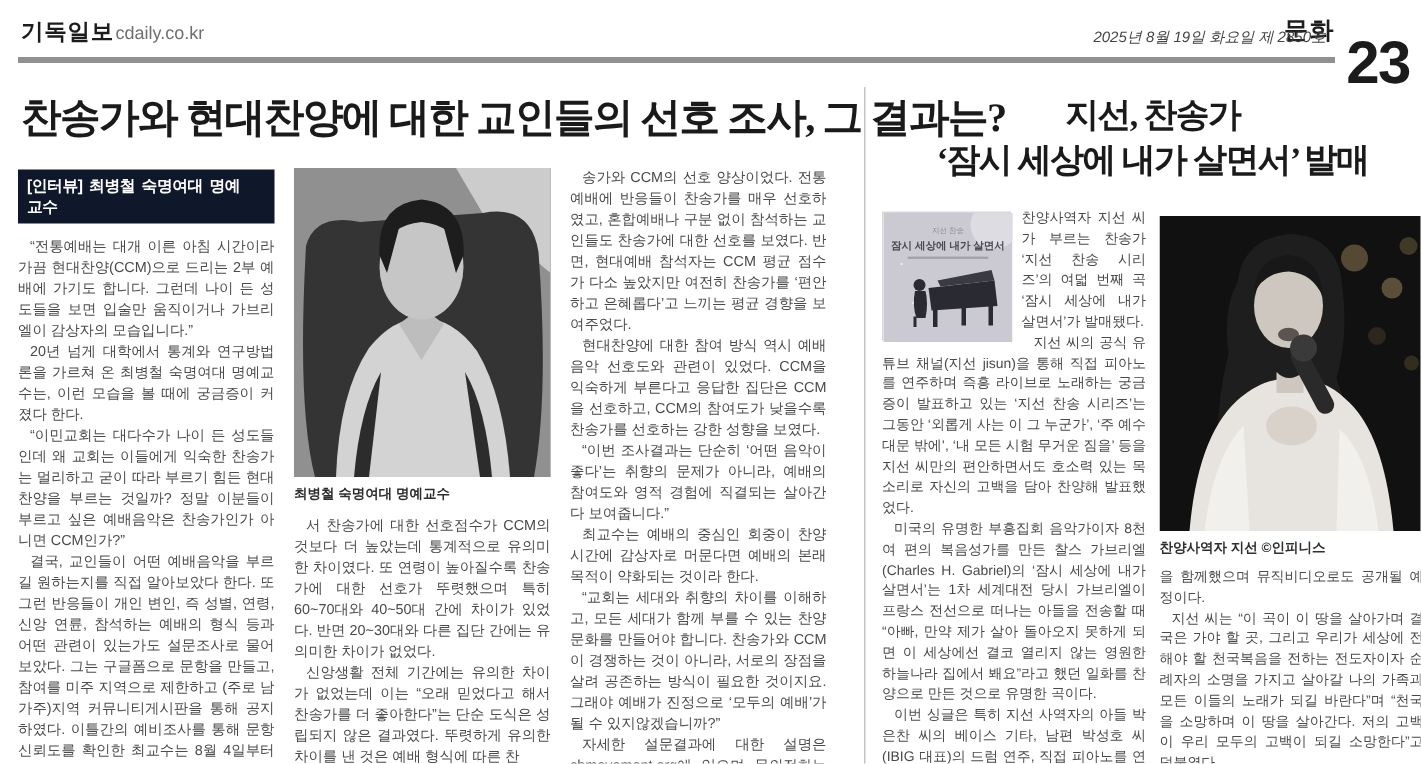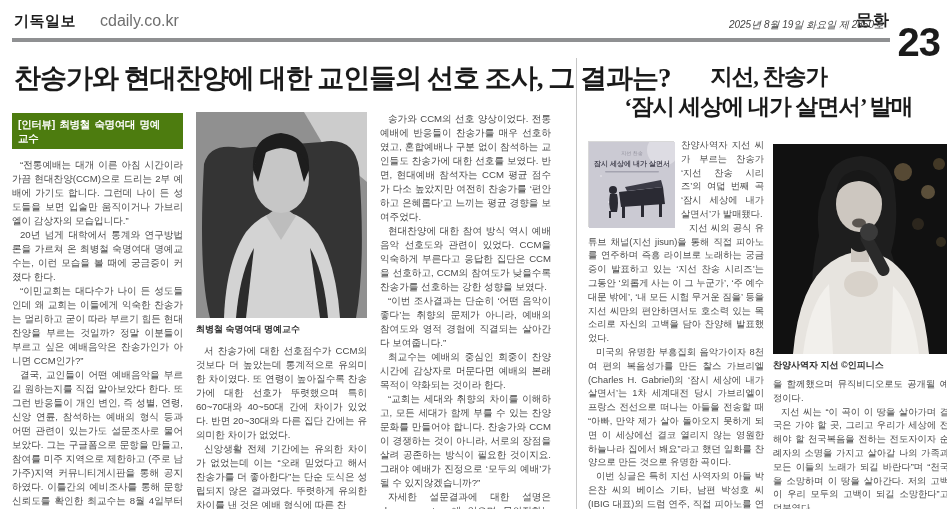--- a/index.html
+++ b/index.html
@@ -12,21 +12,21 @@
   .page { width:947px; height:509px; padding:6px 11px 0 12px; position:relative; }
 
   
   .masthead { position:relative; height:42px; }
   .mast-row {
     position:absolute; left:0; right:46px; top:0; height:36px;
     border-bottom:4px solid #8f9092;
   }
   .mast-left { position:absolute; left:2px; bottom:7px; }
   .paper-name { font-size:15px; font-weight:bold; color:#1c1c1c; letter-spacing:0.5px; }
-  .site-url { font-size:16px; color:#6f6f6f; margin-left:24px; }
+  .site-url { font-size:12px; color:#6f6f6f; margin-left:1px; }
   .mast-center {
     position:absolute; left:0; right:0; bottom:7px; text-align:right;
     font-size:16px; font-weight:bold; color:#1e1e1e; letter-spacing:1px;
   }
   .mast-right { position:absolute; right:6px; bottom:6px; font-size:10px; color:#444;font-style:italic; }
   .page-number {
     position:absolute; right:-4px; top:-2px; font-size:40px; font-weight:bold;
     color:#1b1b1b; letter-spacing:-1px; line-height:44px;
     font-family:"Liberation Sans","DejaVu Sans",sans-serif;
     margin-top:16px;
@@ -39,21 +39,21 @@
   .left-article { width:552px; flex:none; }
   .headline-left {
     font-family:"Liberation Serif","DejaVu Serif",serif;
     font-size:27px; font-weight:bold; color:#1a1a1a; letter-spacing:-1px;
     margin:2px 0 16px 2px; white-space:nowrap;
   }
   .cols-3 { display:flex; gap:13px; }
   .col { width:171px; flex:none; font-size:9.6px; line-height:14px; text-align:justify; color:#4a4a4a; }
   .col p { text-indent:8px; }
   .interview-tag {
-    display:inline-block; background:#4d7c0f; color:#fff; font-weight:bold;
+    display:inline-block; background:#0f172a; color:#fff; font-weight:bold;
     font-size:10.5px; padding:4px 23px 4px 6px; margin:1px 0 9px 0; letter-spacing:-0.3px;
   }
   .photo-frame { width:171px; background:#888; line-height:0; }
   .photo-frame svg { display:block; }
   .caption { font-size:9px; font-weight:bold; color:#2e2e2e; margin:5px 0 9px 0; text-align:left; text-indent:0; line-height:12px; }
 
   
   .right-article {
     flex:1; margin-left:12px; padding-left:11px;
     border-left:1px solid #c6c6c6;

